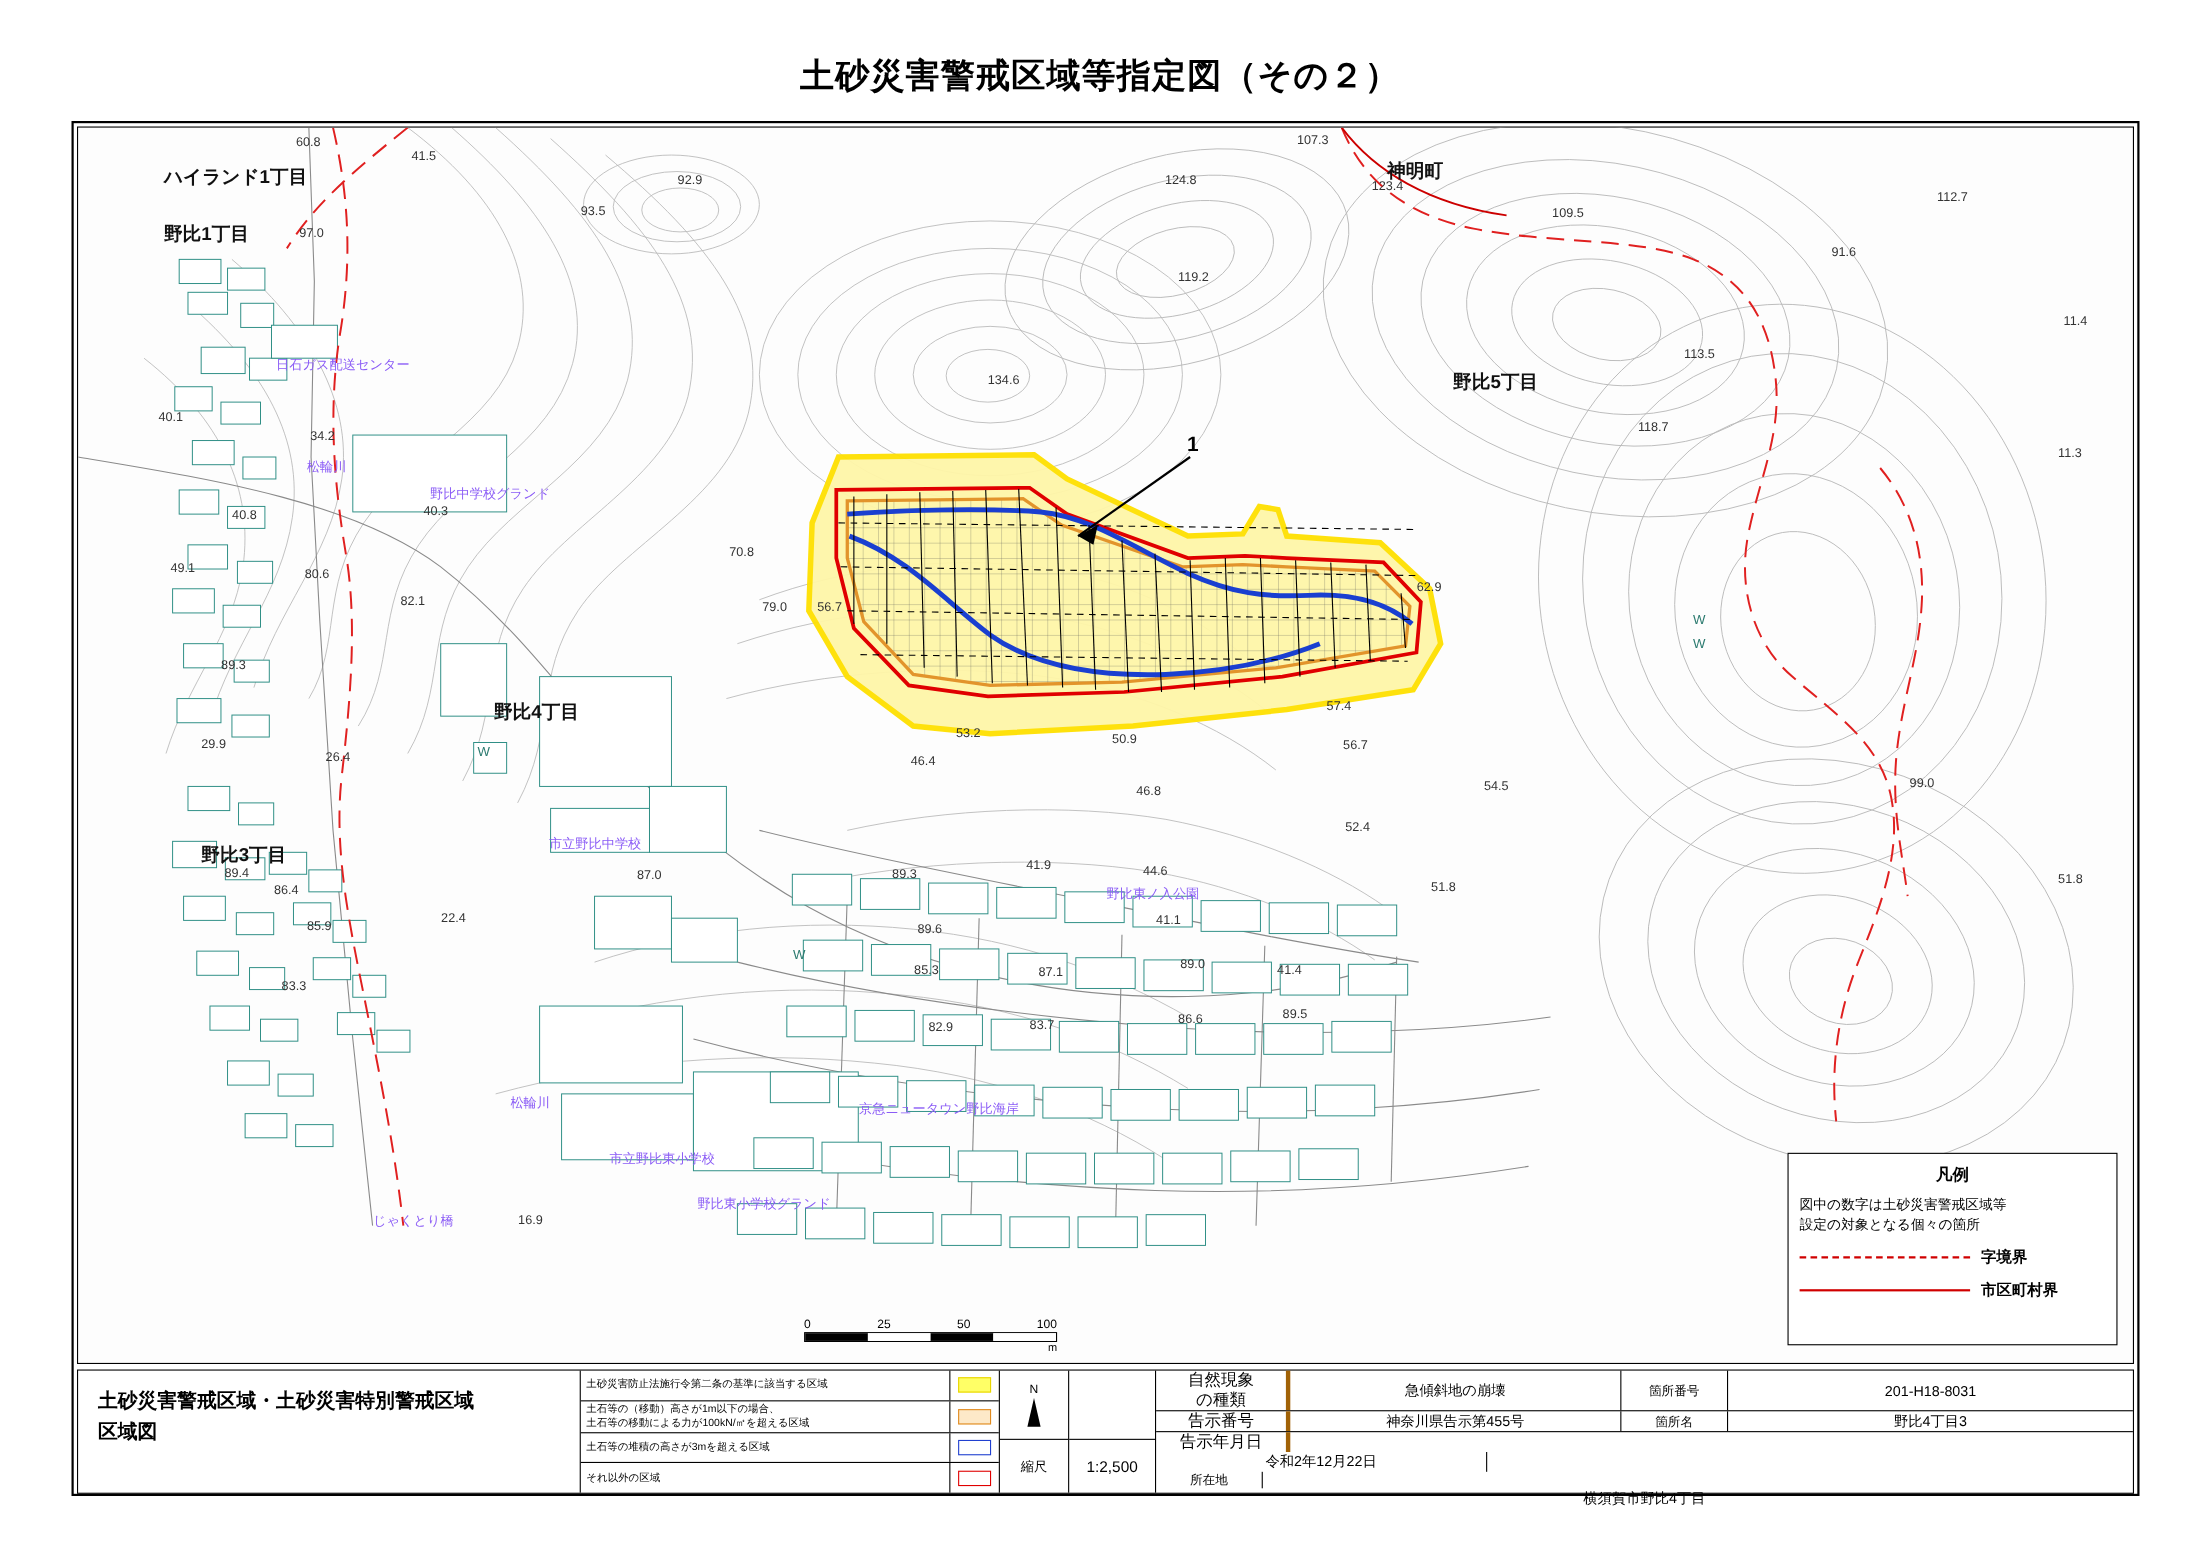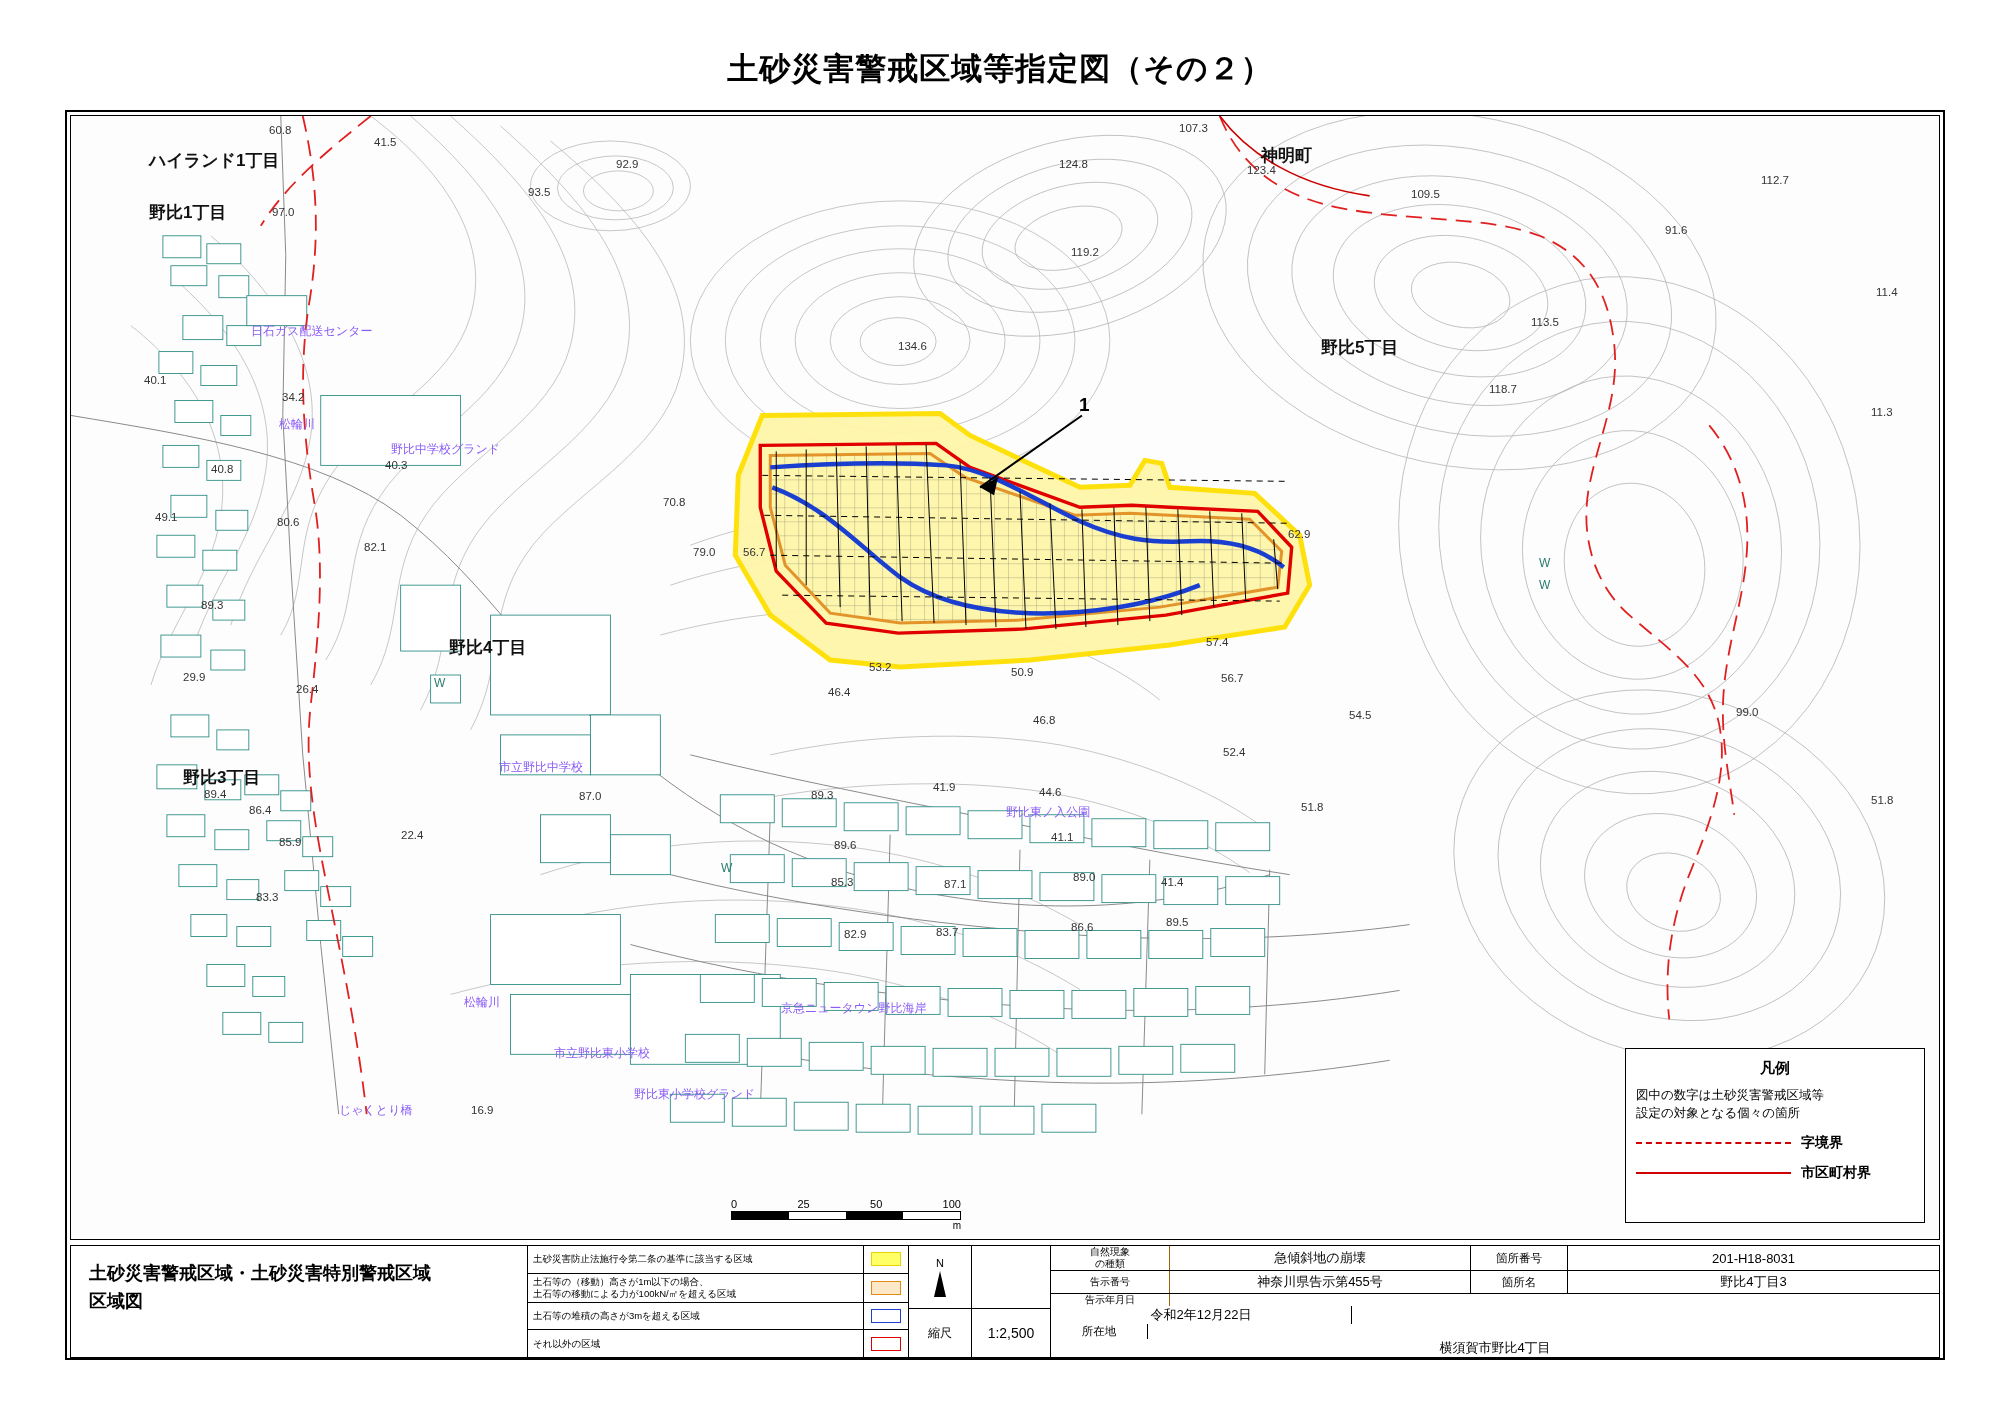--- a/index.html
+++ b/index.html
@@ -50,21 +50,21 @@
   .info-north{width:62px;border-right:1px solid #000;display:flex;flex-direction:column;}
   .north-top{height:62px;border-bottom:1px solid #000;display:flex;flex-direction:column;align-items:center;justify-content:center;font-size:11px;}
   .north-arrow{width:0;height:0;border-left:6px solid transparent;border-right:6px solid transparent;border-bottom:26px solid #000;margin-top:2px;}
   .north-bot{flex:1;display:flex;align-items:center;justify-content:center;font-size:12px;}
   .info-scale{width:78px;border-right:1px solid #000;display:flex;flex-direction:column;}
   .sc-top{height:62px;border-bottom:1px solid #000;display:flex;align-items:center;justify-content:center;font-size:12px;}
   .sc-bot{flex:1;display:flex;align-items:center;justify-content:center;font-size:14px;}
   .info-grid{flex:1;display:flex;flex-direction:column;}
   .ig-row{flex:1;display:flex;border-bottom:1px solid #000;}
   .ig-row:last-child{border-bottom:none;flex-direction:column;}
-  .ig-h{width:118px;border-right:1px solid #a16207;display:flex;align-items:center;justify-content:center;text-align:center;font-size:10px;line-height:1.2;}
+  .ig-h{width:118px;border-right:4px solid #a16207;display:flex;align-items:center;justify-content:center;text-align:center;font-size:15px;line-height:1.2;}
   .ig-v{width:300px;border-right:1px solid #000;display:flex;align-items:center;justify-content:center;font-size:13px;}
   .ig-h2{width:96px;border-right:1px solid #000;display:flex;align-items:center;justify-content:center;font-size:11.5px;}
   .ig-v2{flex:1;display:flex;align-items:center;justify-content:center;font-size:13px;}
   .callout-num{position:absolute;font-size:19px;font-weight:bold;}
 </style>
 </head>
 <body>
 
 <div id="page">
 

